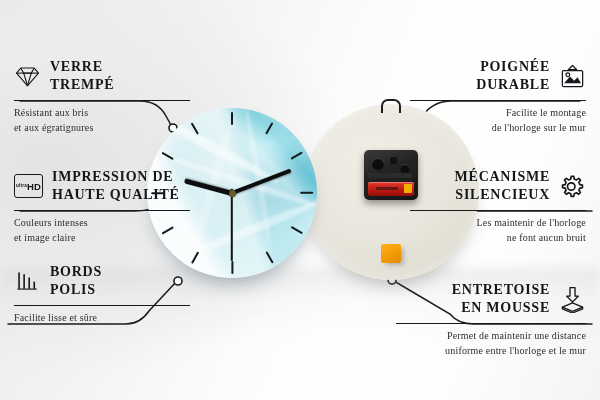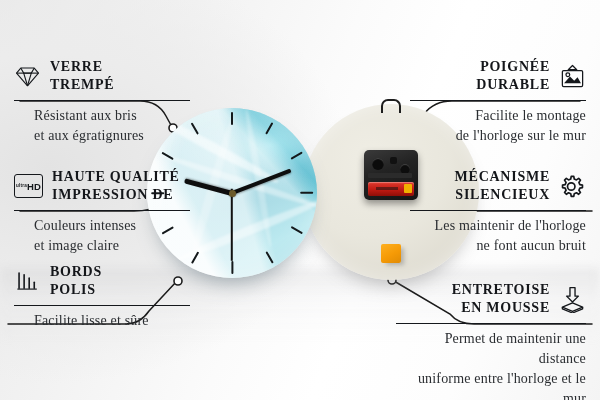--- a/index.html
+++ b/index.html
@@ -93,21 +93,21 @@
   .feature.left{left:14px;text-align:left;}
   .feature.right{right:14px;text-align:right;}
   .head{display:flex;align-items:center;gap:9px;}
   .feature.right .head{flex-direction:row-reverse;}
   .title{
     font-size:14px;font-weight:bold;letter-spacing:.75px;color:#14161a;
     line-height:1.32;text-transform:uppercase;
   }
   .rule{height:1.4px;background:#15181c;margin:5px 0 5px 0;}
   .sub{
-    font-size:14px;color:#2a2d31;line-height:1.42;letter-spacing:.18px;margin-left:20px;
+    font-size:10px;color:#2a2d31;line-height:1.42;letter-spacing:.18px;
   }
   .ic{width:27px;height:27px;flex:0 0 27px;display:block;}
   .hdbox{
     width:27px;height:22px;flex:0 0 27px;border:1.6px solid #15181c;border-radius:3px;
     display:flex;flex-direction:row;align-items:center;justify-content:center;line-height:1;
   }
   .hdbox .u{font-family:"Liberation Sans",sans-serif;font-size:4.6px;font-weight:bold;letter-spacing:.2px;color:#15181c;}
   .hdbox .h{font-family:"Liberation Sans",sans-serif;font-size:9.5px;font-weight:bold;letter-spacing:.2px;color:#15181c;margin-top:.5px;}
 </style>
 </head>
@@ -200,22 +200,22 @@
     </div>
   </div>
 
   <div class="feature left" style="top:168px;">
     <div class="head">
       <div class="hdbox">
         <span class="u">ultra</span>
         <span class="h">HD</span>
       </div>
       <div class="title">
+        <div>IMPRESSION DE</div>
         <div>HAUTE QUALITÉ</div>
-        <div>IMPRESSION DE</div>
       </div>
     </div>
     <div class="rule"></div>
     <div class="sub">
       <div>Couleurs intenses</div>
       <div>et image claire</div>
     </div>
   </div>
 
   <div class="feature left" style="top:263px;">

